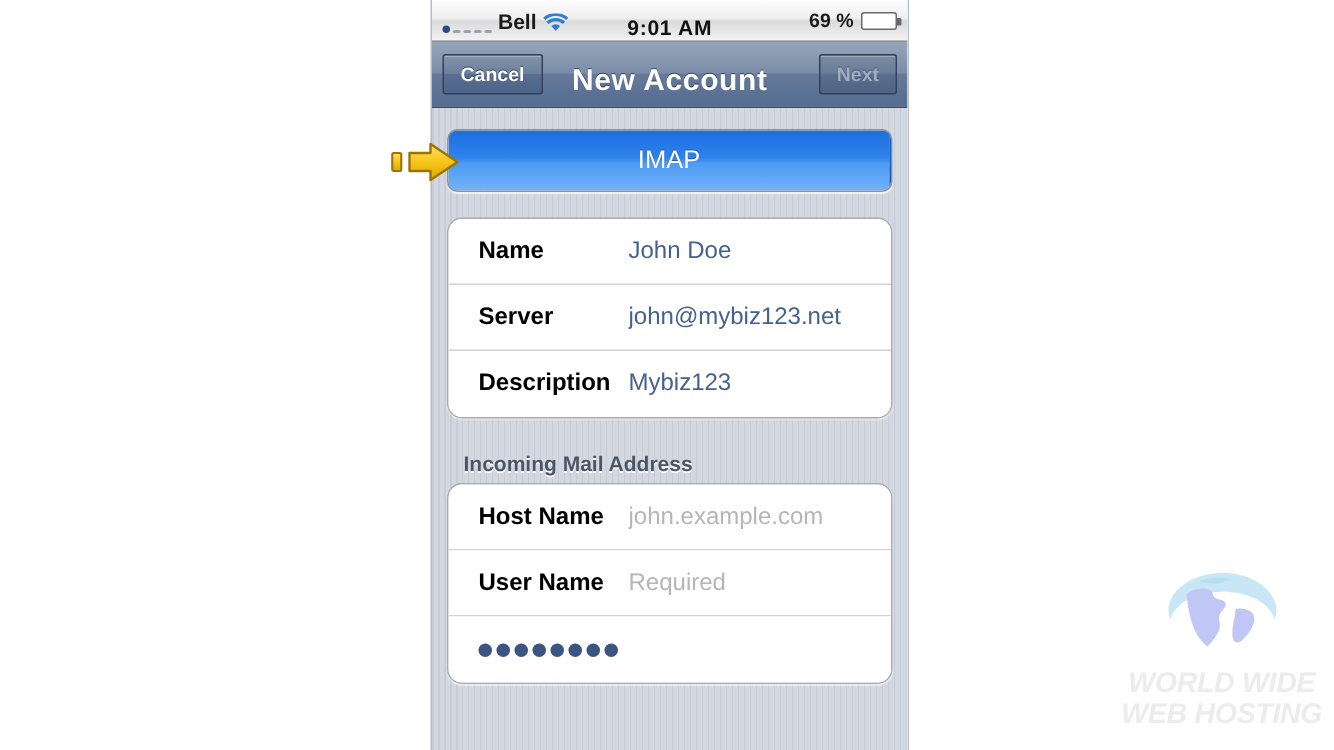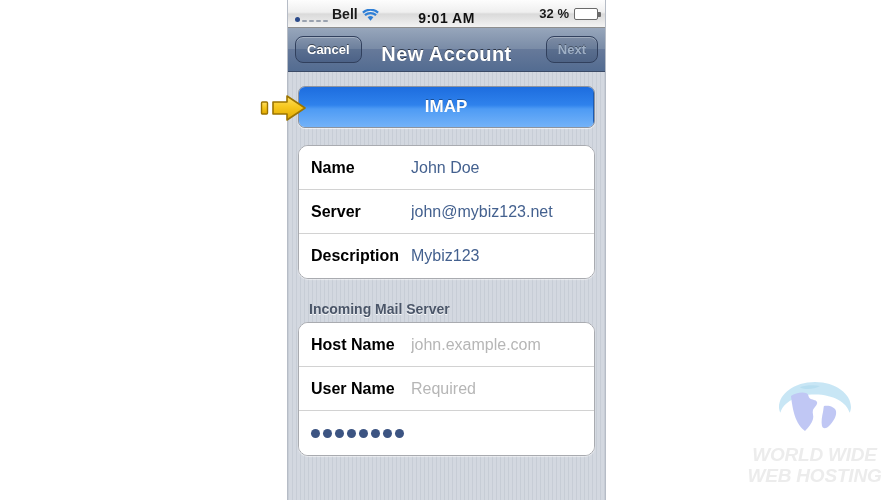--- a/index.html
+++ b/index.html
@@ -103,21 +103,21 @@
     display: flex; align-items: center; justify-content: center;
     font-size: 20px; font-weight: bold; color: #ffffff;
     text-shadow: 0 -1px 0 rgba(0,0,0,0.55);
     letter-spacing: 0.4px;
     pointer-events: none;
   }
   .nav-btn {
     position: relative; z-index: 2;
     font-size: 13px; font-weight: bold;
     padding: 5px 11px;
-    border-radius: 8px;
+    border-radius: 2px;
     border: 1px solid #31405d;
     color: #ffffff;
     text-shadow: 0 -1px 0 rgba(0,0,0,0.5);
     background: linear-gradient(to bottom, #8494ac 0%, #6c7f9c 48%, #5a6f90 50%, #4c6287 100%);
     box-shadow: inset 0 1px 0 rgba(255,255,255,0.28);
     cursor: pointer;
     white-space: nowrap;
   }
   .nav-btn.right { margin-left: auto; }
   .nav-btn.disabled {
@@ -139,21 +139,21 @@
     margin: 14px 0 0 0;
     height: 40px;
     border-radius: 7px;
     overflow: hidden;
     border: 1px solid #8d939e;
     box-shadow: 0 1px 1px rgba(255,255,255,0.7);
   }
   .seg {
     flex: 1 1 50%;
     display: flex; align-items: center; justify-content: center;
-    font-size: 17px; font-weight: bold;
+    font-size: 17px; font-weight: normal;
     cursor: pointer;
     box-sizing: border-box;
   }
   .seg.selected {
     background: linear-gradient(to bottom, #1d6ddf 0%, #2f82ec 45%, #4e9bf4 55%, #73b2f8 100%);
     color: #ffffff;
     text-shadow: 0 -1px 0 rgba(0,0,0,0.35);
     border-right: 1px solid #1b5cb5;
   }
   .seg.unselected {
@@ -176,21 +176,21 @@
     color: #4a5568;
     text-shadow: 0 1px 0 rgba(255,255,255,0.85);
     padding: 0 0 5px 11px;
     margin-top: 22px;
   }
   .group.after-header { margin-top: 0; }
 
   .row {
     display: flex; align-items: center;
     height: 44px;
-    padding: 0 12px;
+    padding: 0 20px;
     box-sizing: border-box;
     border-bottom: 1px solid #d2d2d2;
     background: #ffffff;
     cursor: text;
   }
   .row:last-child { border-bottom: none; }
   .row-label {
     font-size: 16px; font-weight: bold; color: #000000;
     width: 100px; flex: 0 0 auto;
     white-space: nowrap;
@@ -267,21 +267,21 @@
             <path d="M10 13.6 L6.6 9.6 a5.4 5.4 0 0 1 6.8 0 Z" fill="#2f7fd6"></path>
             <path d="M2.6 6.1 a11.2 11.2 0 0 1 14.8 0 l-1.7 2.0 a8.6 8.6 0 0 0 -11.4 0 Z" fill="#2f7fd6"></path>
             <path d="M0.2 3.1 a14.8 14.8 0 0 1 19.6 0 l-1.6 1.9 a12.3 12.3 0 0 0 -16.4 0 Z" fill="#2f7fd6"></path>
           </svg>
         </span>
       </div>
       <div class="sb-center">
         <span class="clock-text">9:01 AM</span>
       </div>
       <div class="sb-right">
-        <span class="battery-pct">32 %</span>
+        <span class="battery-pct">69 %</span>
         <span class="battery-icon">
           <span class="battery-fill" style="width: 72%;"></span>
         </span>
       </div>
     </div>
 
     <div id="nav-bar">
       <button class="nav-btn">Cancel</button>
       <div id="nav-title">New Account</div>
       <button class="nav-btn right disabled">Next</button>
@@ -301,21 +301,21 @@
         <div class="row">
           <span class="row-label">Server</span>
           <span class="row-value">john@mybiz123.net</span>
         </div>
         <div class="row">
           <span class="row-label">Description</span>
           <span class="row-value">Mybiz123</span>
         </div>
       </div>
 
-      <div class="group-header">Incoming Mail Server</div>
+      <div class="group-header">Incoming Mail Address</div>
       <div class="group after-header">
         <div class="row">
           <span class="row-label">Host Name</span>
           <span class="row-value placeholder">john.example.com</span>
         </div>
         <div class="row">
           <span class="row-label">User Name</span>
           <span class="row-value placeholder">Required</span>
         </div>
         <div class="row">

